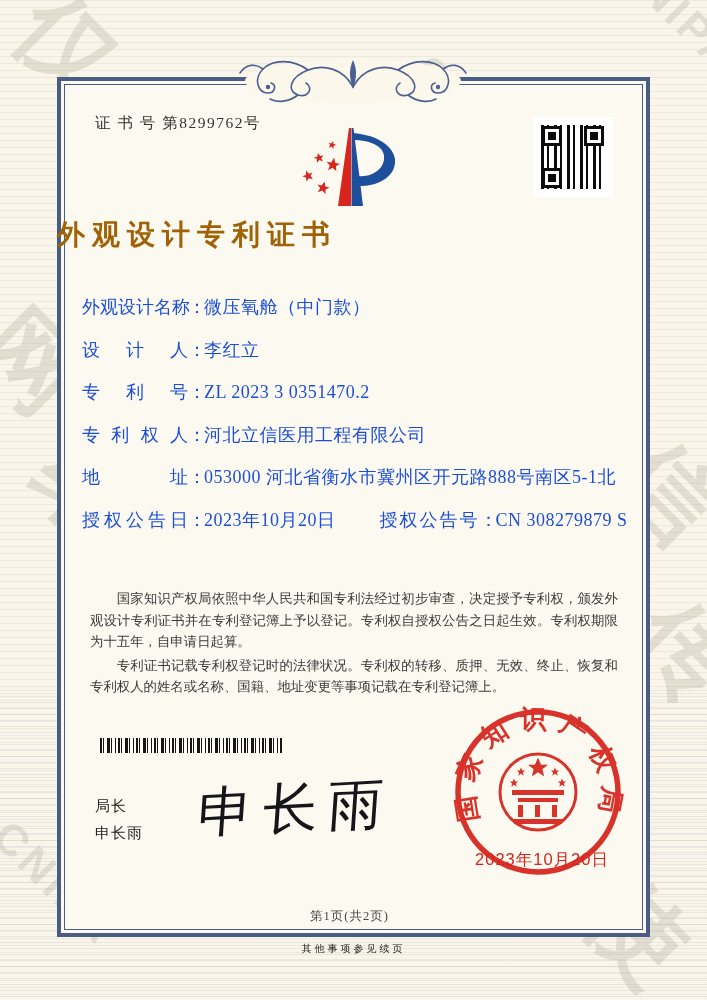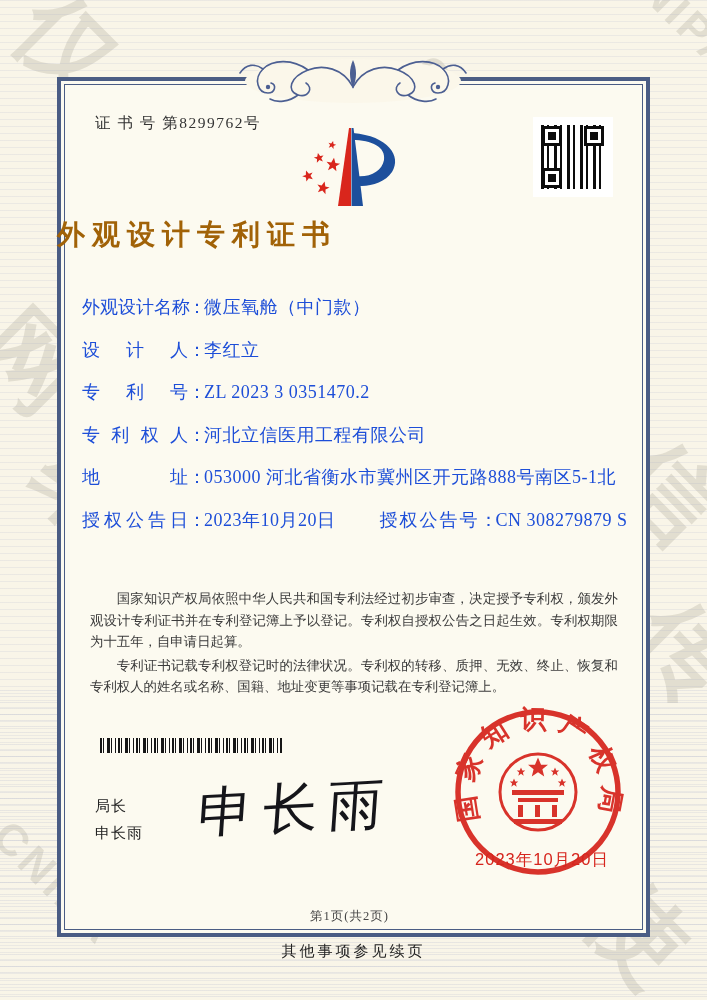--- a/index.html
+++ b/index.html
@@ -90,21 +90,21 @@
     font-family:"DejaVu Sans",sans-serif;
   }
   
   .seal{position:absolute;left:448px;top:702px;width:180px;height:180px;z-index:7;opacity:.93;}
   .seal-date{
     position:absolute;left:458px;top:849px;width:168px;text-align:center;z-index:8;
     color:#d6251d;font-size:16.5px;letter-spacing:1px;font-family:"Liberation Sans",sans-serif;
   }
   
   .pageno{position:absolute;left:57px;top:908px;width:585px;text-align:center;z-index:5;font-size:12.5px;color:#444;letter-spacing:1px;}
-  .contnote{position:absolute;left:0;top:942px;width:707px;text-align:center;z-index:5;font-size:15px;color:#222;letter-spacing:3px;}
+  .contnote{position:absolute;left:0;top:942px;width:707px;text-align:center;z-index:5;font-size:10px;color:#222;letter-spacing:3px;}
 </style>
 </head>
 <body>
 
 <div class="stage">
 
   <div class="wm big" style="left:18px;top:-18px;">仅</div>
   <div class="wm big" style="left:88px;top:108px;">限</div>
   <div class="wm latin" style="left:398px;top:92px;">CNIPA</div>
   <div class="wm big" style="left:-18px;top:298px;">网</div>

